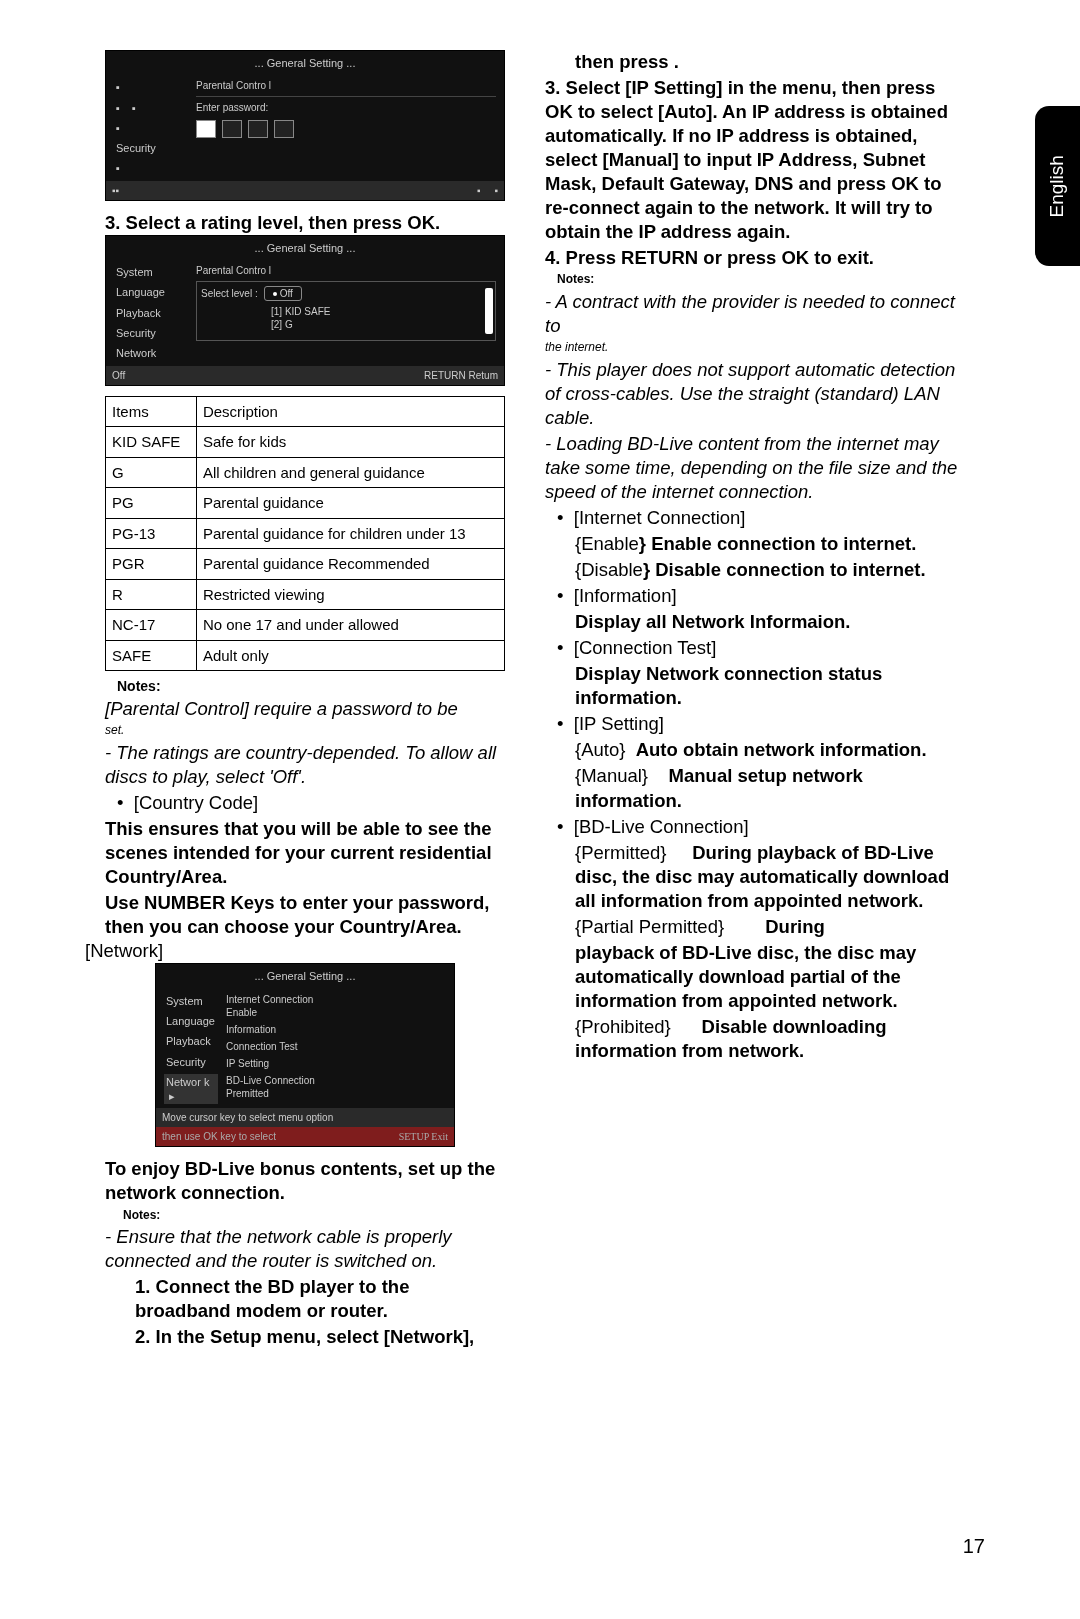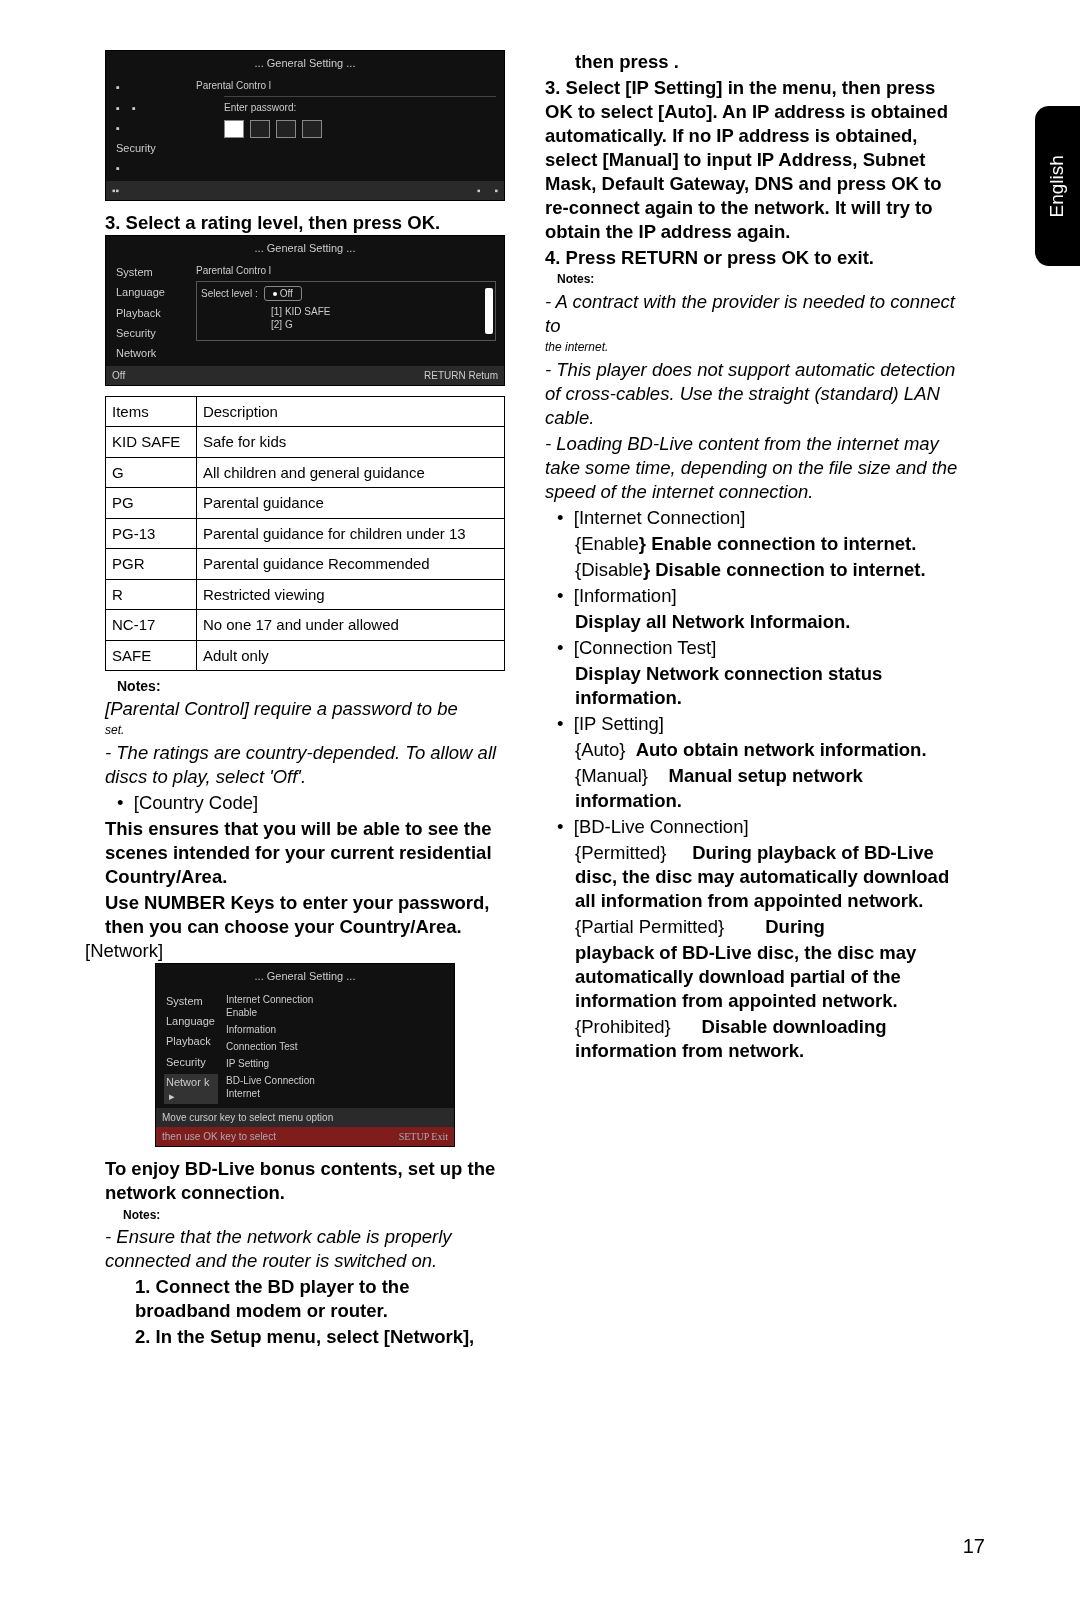--- a/index.html
+++ b/index.html
@@ -90,21 +90,21 @@
       <div class="osd-body">
         <div class="osd-menu">
           <div>▪</div>
             <div>▪ &nbsp;&nbsp;&nbsp;▪</div>
             <div>▪</div>
           <div>Security</div>
           <div>▪</div>
         </div>
         <div class="osd-right">
           <div>Parental Contro l</div>
-          <div style="border-top:1px solid #444; padding-top:4px;margin-left:28px;">
+          <div style="border-top:1px solid #444; padding-top:4px;">
             <div>Enter password:</div>
             <div class="pw-boxes">
               <div class="pw-box f"></div>
               <div class="pw-box"></div>
               <div class="pw-box"></div>
               <div class="pw-box"></div>
             </div>
           </div>
         </div>
       </div>
@@ -231,21 +231,21 @@
               <span>Information</span>
             </div>
           <div class="osd-row">
               <span>Connection Test</span>
             </div>
           <div class="osd-row">
               <span>IP Setting</span>
             </div>
           <div class="osd-row">
               <span>BD-Live Connection</span>
-              <span>Internet</span>
+              <span>Premitted</span>
             </div>
         </div>
       </div>
       <div class="osd-bar">
           <span>Move cursor key to select menu option</span>
           <span></span>
         </div>
       <div class="osd-subbar"><span>then use  OK  key to select</span><span style="float:right;font-family:Liberation Serif, serif;">SETUP  Exit</span></div>
     </div>
 

